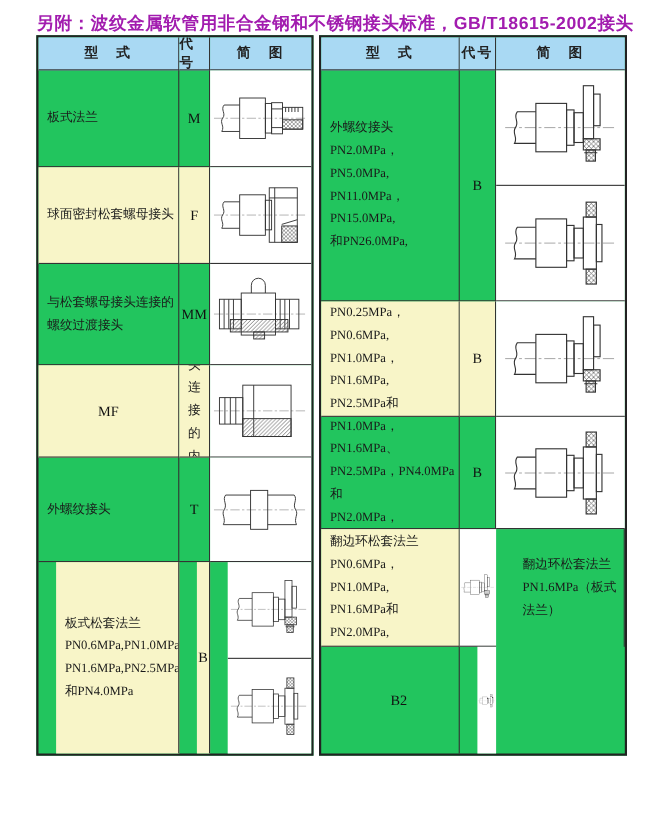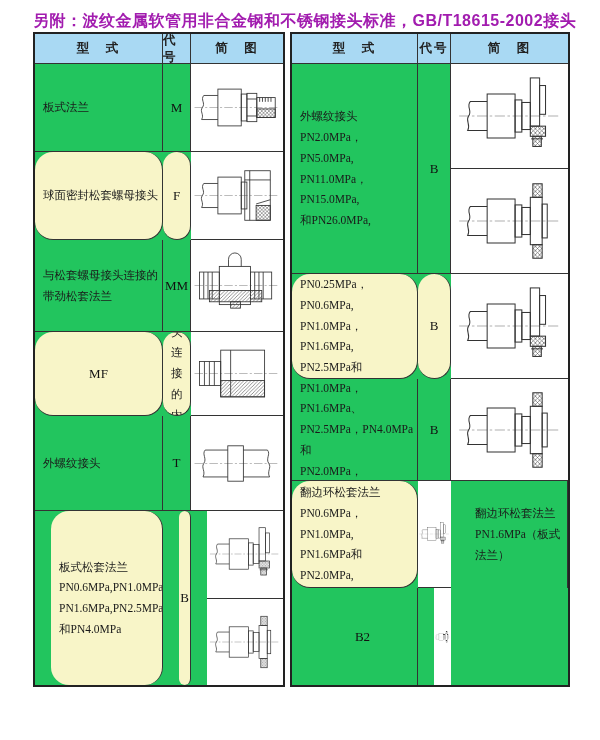--- a/index.html
+++ b/index.html
@@ -16,21 +16,21 @@
         display:flex;align-items:center;overflow:hidden;}
   .cell.col3{border-right:none;}
   .cell.bot{border-bottom:none;margin-left:16px;}
   .c-head{background:#a9d9f3;justify-content:center;font-weight:bold;font-size:12.5px;
           letter-spacing:2px;color:#222;}
   .c-type{justify-content:flex-start;padding:4px 3px 4px 8px;font-size:11.5px;line-height:1.8;
           white-space:pre-line;font-family:"Liberation Serif","DejaVu Serif",serif;}
   .c-code{justify-content:center;font-family:"Liberation Serif","DejaVu Serif",serif;
           font-size:13px;color:#111;}
   .c-diag{justify-content:center;background:#fff;padding:0;}
-  .hl{background:#f8f5c8;border-radius:18px;}
+  .hl{background:#f8f5c8;}
   .diag{display:block;}
   .dstack{display:flex;flex-direction:column;width:100%;height:100%;}
   .dsub{flex:1;display:flex;align-items:center;justify-content:center;}
   .dsub + .dsub{border-top:1px solid #333;}
   #svg-defs{position:absolute;width:0;height:0;overflow:hidden;}
 </style>
 </head>
 <body>
 
 <svg id="svg-defs" aria-hidden="true">
@@ -141,21 +141,21 @@
 
     <div class="cell c-type hl">球面密封松套螺母接头</div>
     <div class="cell c-code hl">F</div>
     <div class="cell c-diag col3">
       <svg class="diag" width="100" height="77" viewBox="0 0 130 100">
           <use href="#d-f" xlink:href="#d-f"></use>
         </svg>
     </div>
 
     <div class="cell c-type">与松套螺母接头连接的
-带劲松套法兰</div>
+螺纹过渡接头</div>
     <div class="cell c-code">MM</div>
     <div class="cell c-diag col3">
       <svg class="diag" width="100" height="77" viewBox="0 0 130 100">
           <use href="#d-mm" xlink:href="#d-mm"></use>
         </svg>
     </div>
 
     <div class="cell c-code hl">MF</div>
     <div class="cell c-type hl">与松套螺母接头连接的内
 螺纹过渡接头</div>

